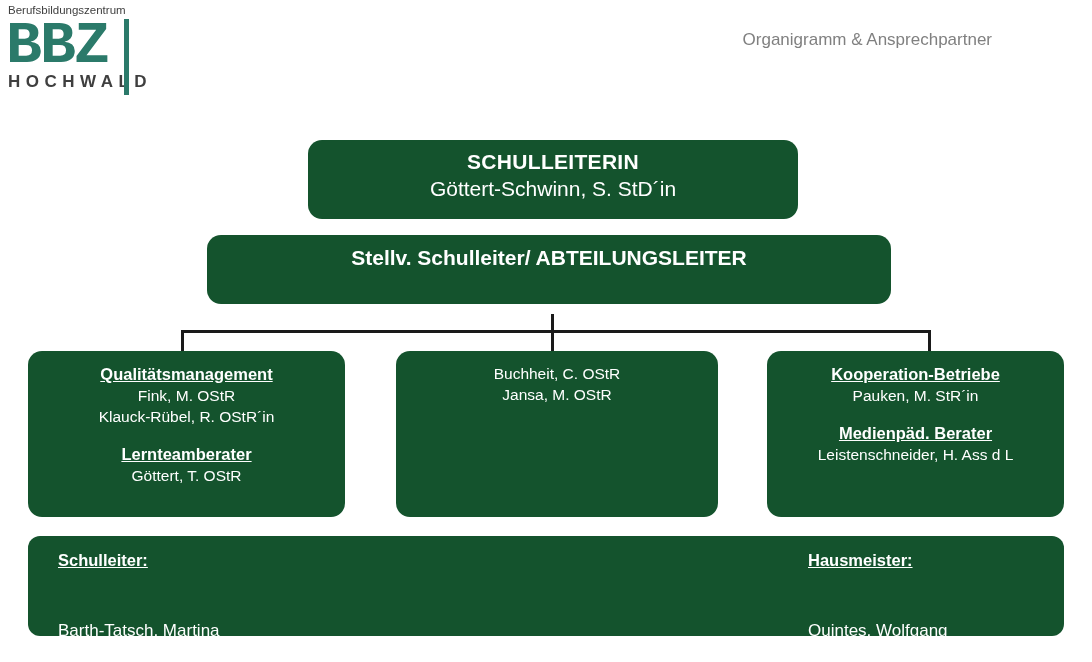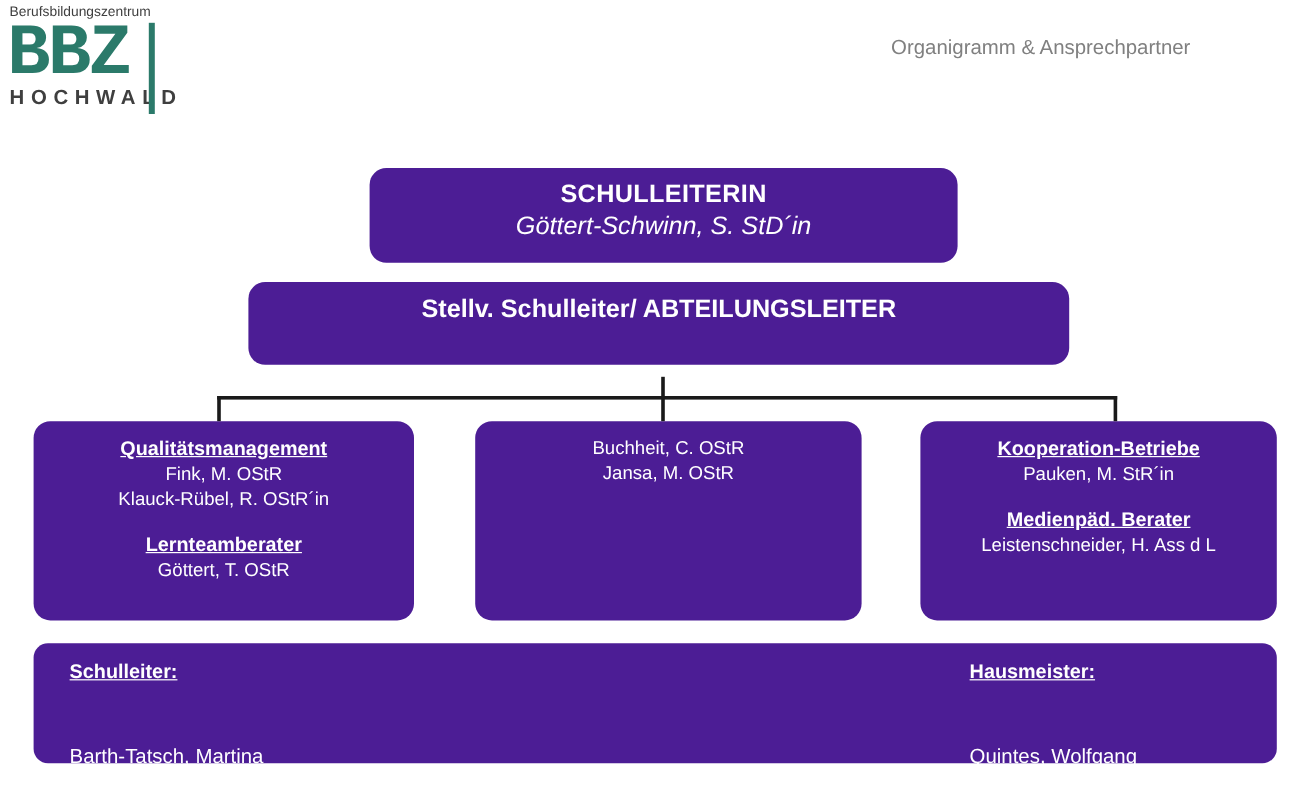--- a/index.html
+++ b/index.html
@@ -66,32 +66,31 @@
     right: 100px;
     top: 30px;
     font-size: 17px;
     color: #808080;
     white-space: nowrap;
   }
 
   
   .box {
     position: absolute;
-    background: #4c1d95;
+    background: #14532d;
     border-radius: 14px;
     color: #ffffff;
     box-sizing: border-box;
     text-align: center;
   }
   .box .title {
     font-weight: bold;
   }
   .box .sub {
     font-weight: normal;
-    font-style: italic;
   }
 
   #box-schulleiterin {
     left: 308px;
     top: 140px;
     width: 490px;
     height: 79px;
     padding-top: 10px;
   }
   #box-schulleiterin .title { font-size: 21px; letter-spacing: .3px; }

